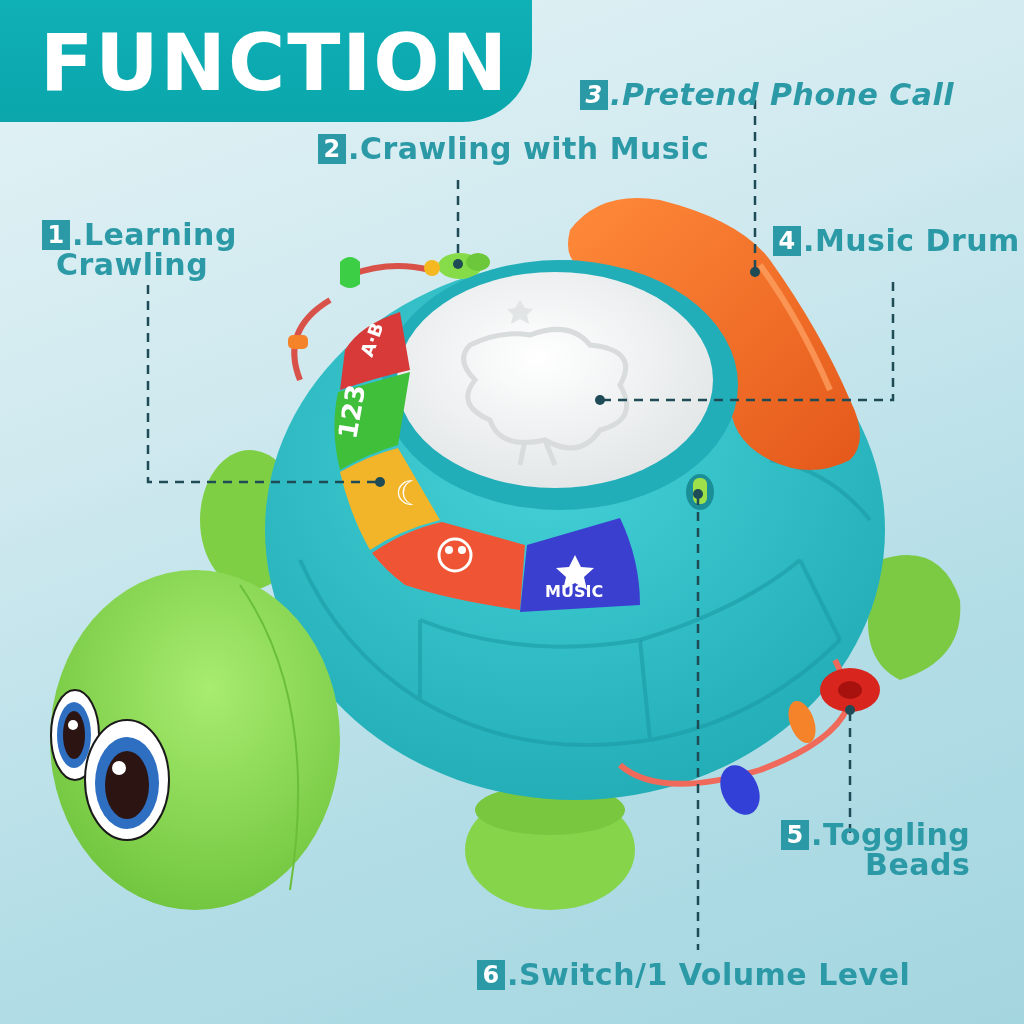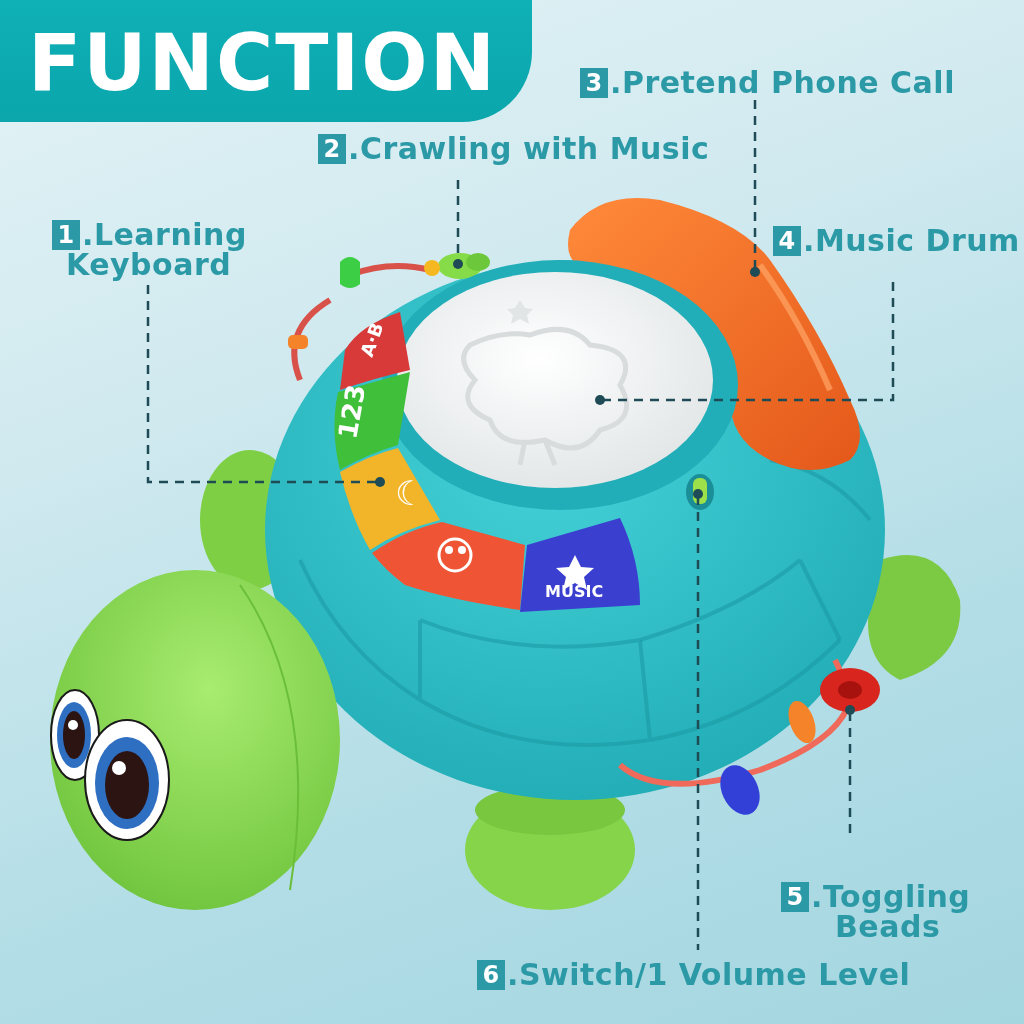--- a/index.html
+++ b/index.html
@@ -9,21 +9,21 @@
       font-family: "DejaVu Sans", sans-serif;
       background: linear-gradient(160deg, #e4f3f6 0%, #cfe9ef 35%, #b2dde6 70%, #a4d6e0 100%);
     }
     .banner {
       position: absolute; left: 0; top: 0; width: 532px; height: 122px;
       background: linear-gradient(180deg, #0fb0b6 0%, #0aa6ac 100%);
       border-bottom-right-radius: 70px;
       display: flex; align-items: center;
     }
     .banner-title {
-      margin-left: 28px; margin-top: 4px;
+      margin-left: 40px; margin-top: 4px;
       color: #ffffff; font-weight: bold; font-size: 78px; letter-spacing: 2px;
       font-family: "DejaVu Sans", sans-serif;
     }
     .callout {
       position: absolute; color: #2b9aa6; font-weight: bold; font-size: 30px;
       line-height: 30px; white-space: nowrap; letter-spacing: 0.5px;
     }
     .callout .num {
       display: inline-block; background: #2b9aa6; color: #ffffff;
       font-size: 24px; line-height: 30px; width: 28px; height: 30px;
@@ -166,37 +166,37 @@
     <circle class="dot" cx="600" cy="400" r="5"></circle>
 
     <path class="leader" d="M850 712 L850 838"></path>
     <circle class="dot" cx="850" cy="710" r="5"></circle>
 
     <path class="leader" d="M698 496 L698 950"></path>
     <circle class="dot" cx="698" cy="494" r="5"></circle>
   </g>
 </svg>
 
-<div class="callout" style="left:52px; top:220px;">
+<div class="callout" style="left:42px; top:220px;">
   <span class="num">1</span><span class="label">.Learning</span>
-  <span class="line2" style="padding-left:14px;">Keyboard</span>
+  <span class="line2" style="padding-left:14px;">Crawling</span>
 </div>
 
 <div class="callout" style="left:270px; top:134px;padding-left:48px;">
   <span class="num">2</span><span class="label">.Crawling with Music</span>
 </div>
 
-<div class="callout" style="left:580px; top:68px;">
+<div class="callout" style="left:580px; top:80px;font-style:italic;">
   <span class="num">3</span><span class="label">.Pretend Phone Call</span>
 </div>
 
 <div class="callout" style="left:773px; top:226px;">
   <span class="num">4</span><span class="label">.Music Drum</span>
 </div>
 
-<div class="callout" style="left:781px; top:882px;">
+<div class="callout" style="left:781px; top:820px;">
   <span class="num">5</span><span class="label">.Toggling</span>
-  <span class="line2" style="padding-left:54px;">Beads</span>
+  <span class="line2" style="padding-left:54px;text-align:right;">Beads</span>
 </div>
 
 <div class="callout" style="left:477px; top:960px;">
   <span class="num">6</span><span class="label">.Switch/1 Volume Level</span>
 </div>
 
 </body></html>

